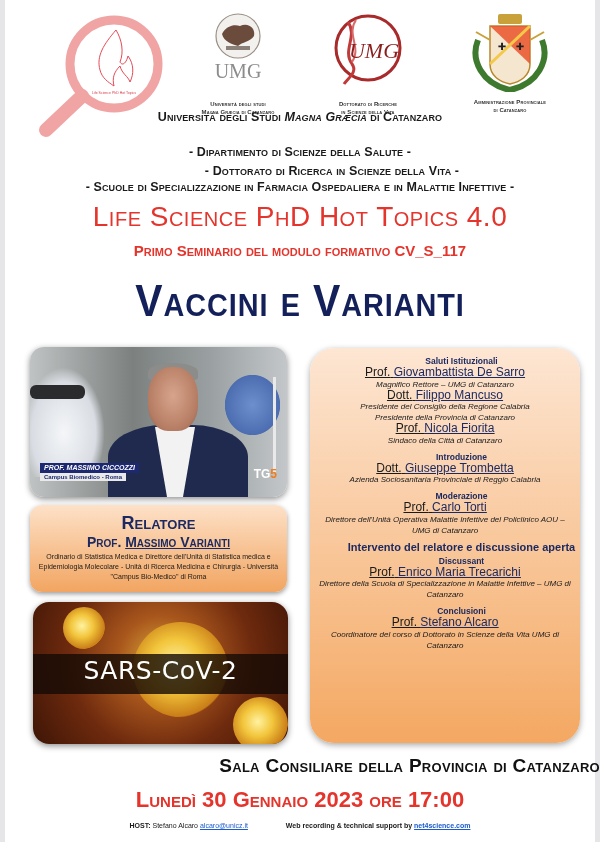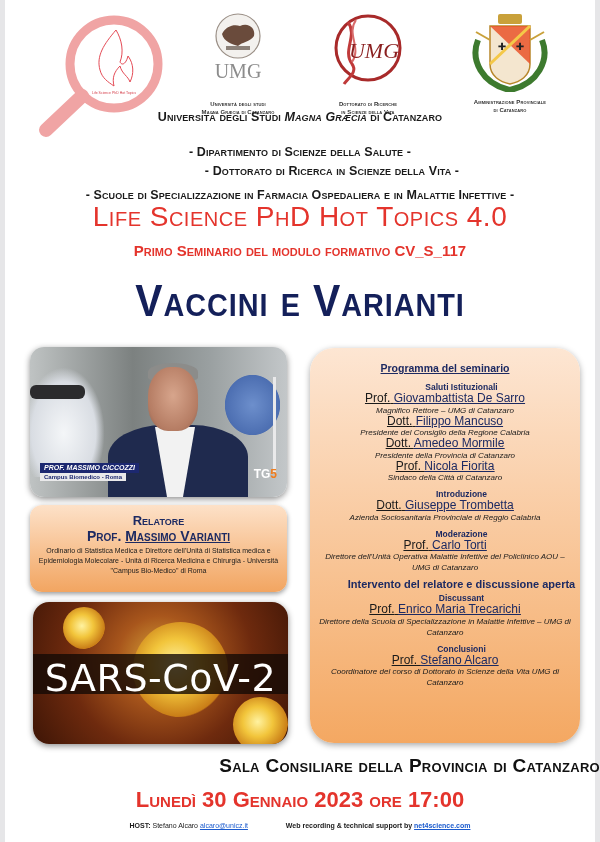--- a/index.html
+++ b/index.html
@@ -34,33 +34,33 @@
   .photo .shirt { position: absolute; left: 125px; top: 80px; width: 40px; height: 70px; background: #f2f2f2; clip-path: polygon(0 0, 100% 0, 70% 100%, 30% 100%); }
   .photo .glove { position: absolute; left: 195px; top: 28px; width: 55px; height: 60px; background: radial-gradient(ellipse at 50% 50%, #6d8fcc 0%, #4c6eb1 70%, transparent 72%); }
   .photo .syringe { position: absolute; left: 243px; top: 30px; width: 3px; height: 95px; background: #e9e9ea; }
   .photo .caption-bar { position: absolute; left: 10px; top: 116px; height: 10px; padding: 0 4px; background: #1c2870; color: #fff; font-size: 7px; font-weight: bold; font-style: italic; line-height: 10px; }
   .photo .caption-sub { position: absolute; left: 10px; top: 126px; height: 8px; padding: 0 4px; background: #e9e9ea; color: #1c2870; font-size: 6px; font-weight: bold; line-height: 8px; }
   .photo .tg5 { position: absolute; right: 10px; top: 120px; color: #fff; font-size: 12px; font-weight: bold; }
   .photo .tg5 b { color: #f07d1e; }
 
   .relatore-box { position: absolute; left: 30px; top: 505px; width: 257px; height: 87px; border-radius: 12px;
                   background: linear-gradient(180deg, #fde1c8 0%, #f7c08f 55%, #f2a561 100%); box-shadow: 0 2px 5px rgba(0,0,0,0.4); text-align: center; }
-  .relatore-label { display: block; margin-top: 8px; font-size: 13px; font-weight: bold; color: #1d2a62; font-variant: small-caps; }
+  .relatore-label { display: block; margin-top: 8px; font-size: 18px; font-weight: bold; color: #1d2a62; font-variant: small-caps; }
   .relatore-name { display: block; font-size: 14px; font-weight: bold; color: #1d2a62; font-variant: small-caps; }
   .relatore-name u { text-decoration: underline; }
   .relatore-desc { display: block; font-size: 7px; color: #1a1a1a; line-height: 10px; padding: 2px 8px 0; }
 
   .sars { position: absolute; left: 33px; top: 602px; width: 255px; height: 142px; border-radius: 16px; overflow: hidden; box-shadow: 0 2px 6px rgba(0,0,0,0.45);
           background: radial-gradient(circle at 50% 40%, #d9a63a 0%, #a8561c 28%, #6e2a0e 60%, #3d1506 100%); }
   .virus { position: absolute; border-radius: 50%; background: radial-gradient(circle at 45% 45%, #fff2a0 0%, #f2c53b 35%, #c97d17 70%, transparent 72%); }
   .v1 { left: 30px; top: 5px; width: 42px; height: 42px; }
   .v2 { left: 100px; top: 20px; width: 95px; height: 95px; }
   .v3 { left: 200px; top: 95px; width: 55px; height: 55px; }
   .sars-band { position: absolute; left: 0; top: 52px; width: 100%; height: 40px; background: rgba(20,10,5,0.8); }
-  .sars-text { position: absolute; left: 0; top: 54px; width: 100%; text-align: center; color: #ffffff; font-size: 38px; letter-spacing: 0.5px; font-family: "DejaVu Sans", sans-serif; font-weight: normal; }
+  .sars-text { position: absolute; left: 0; top: 54px; width: 100%; text-align: center; color: #ffffff; font-size: 25px; letter-spacing: 0.5px; font-family: "DejaVu Sans", sans-serif; font-weight: normal; }
 
   
   .program { position: absolute; left: 310px; top: 348px; width: 270px; height: 395px; border-radius: 24px;
              background: linear-gradient(180deg, #fde6d3 0%, #f9caa0 45%, #f4a862 100%); box-shadow: 0 2px 6px rgba(0,0,0,0.35); text-align: center; color: #1a1a1a; }
   .program-title { display: block; margin-top: 14px; font-size: 10.5px; font-weight: bold; color: #1d2a62; text-decoration: underline; }
   .section { margin-top: 6px; }
   .section-title { display: block; font-size: 8.5px; font-weight: bold; color: #1d2a62; line-height: 11px; padding-left: 33px; }
   .section-title.big { font-size: 11px; color: #1d2a62; margin: 3px 0; }
   .person { display: block; font-size: 12px; line-height: 11.5px; color: #1a1a1a; text-decoration: underline; }
   .person .nm { text-decoration: underline; color: #1d2a62; }
@@ -133,21 +133,21 @@
   </div>
 </div>
 
 <div class="center-line inst-line" style="top:110px;">
   <span>Università degli Studi</span>
   <i>Magna Græcia</i>
   <span>di Catanzaro</span>
 </div>
 <div class="center-line inst-line" style="top:145px;">- Dipartimento di Scienze della Salute -</div>
 <div class="center-line inst-line" style="top:164px;margin-left:32px;">- Dottorato di Ricerca in Scienze della Vita -</div>
-<div class="center-line inst-line" style="top:188px;">- Scuole di Specializzazione in Farmacia Ospedaliera e in Malattie Infettive -</div>
+<div class="center-line inst-line" style="top:180px;">- Scuole di Specializzazione in Farmacia Ospedaliera e in Malattie Infettive -</div>
 
 <div class="center-line title-red" style="top:201px;">Life Science PhD Hot Topics 4.0</div>
 <div class="center-line subtitle-red" style="top:242px;">Primo Seminario del modulo formativo CV_S_117</div>
 <div class="center-line title-navy" style="top:276px;">Vaccini e Varianti</div>
 
 <div class="photo">
   <div class="mask"></div>
   <div class="goggles"></div>
   <div class="body"></div>
   <div class="shirt"></div>
@@ -171,29 +171,27 @@
 
 <div class="sars">
   <div class="virus v1"></div>
   <div class="virus v2"></div>
   <div class="virus v3"></div>
   <div class="sars-band"></div>
   <div class="sars-text">SARS-CoV-2</div>
 </div>
 
 <div class="program">
-  <span class="program-title">Programma del seminario</span>
 
   <div class="section" style="margin-top:8px;">
     <span class="section-title">Saluti Istituzionali</span>
     <span class="person"><span>Prof.</span> <span class="nm">Giovambattista De Sarro</span></span>
     <span class="role">Magnifico Rettore – UMG di Catanzaro</span>
     <span class="person"><span>Dott.</span> <span class="nm">Filippo Mancuso</span></span>
     <span class="role">Presidente del Consiglio della Regione Calabria</span>
-    <span class="person"><span>Dott.</span> <span class="nm">Amedeo Mormile</span></span>
     <span class="role">Presidente della Provincia di Catanzaro</span>
     <span class="person"><span>Prof.</span> <span class="nm">Nicola Fiorita</span></span>
     <span class="role">Sindaco della Città di Catanzaro</span>
   </div>
 
   <div class="section">
     <span class="section-title">Introduzione</span>
     <span class="person"><span>Dott.</span> <span class="nm">Giuseppe Trombetta</span></span>
     <span class="role">Azienda Sociosanitaria Provinciale di Reggio Calabria</span>
   </div>

